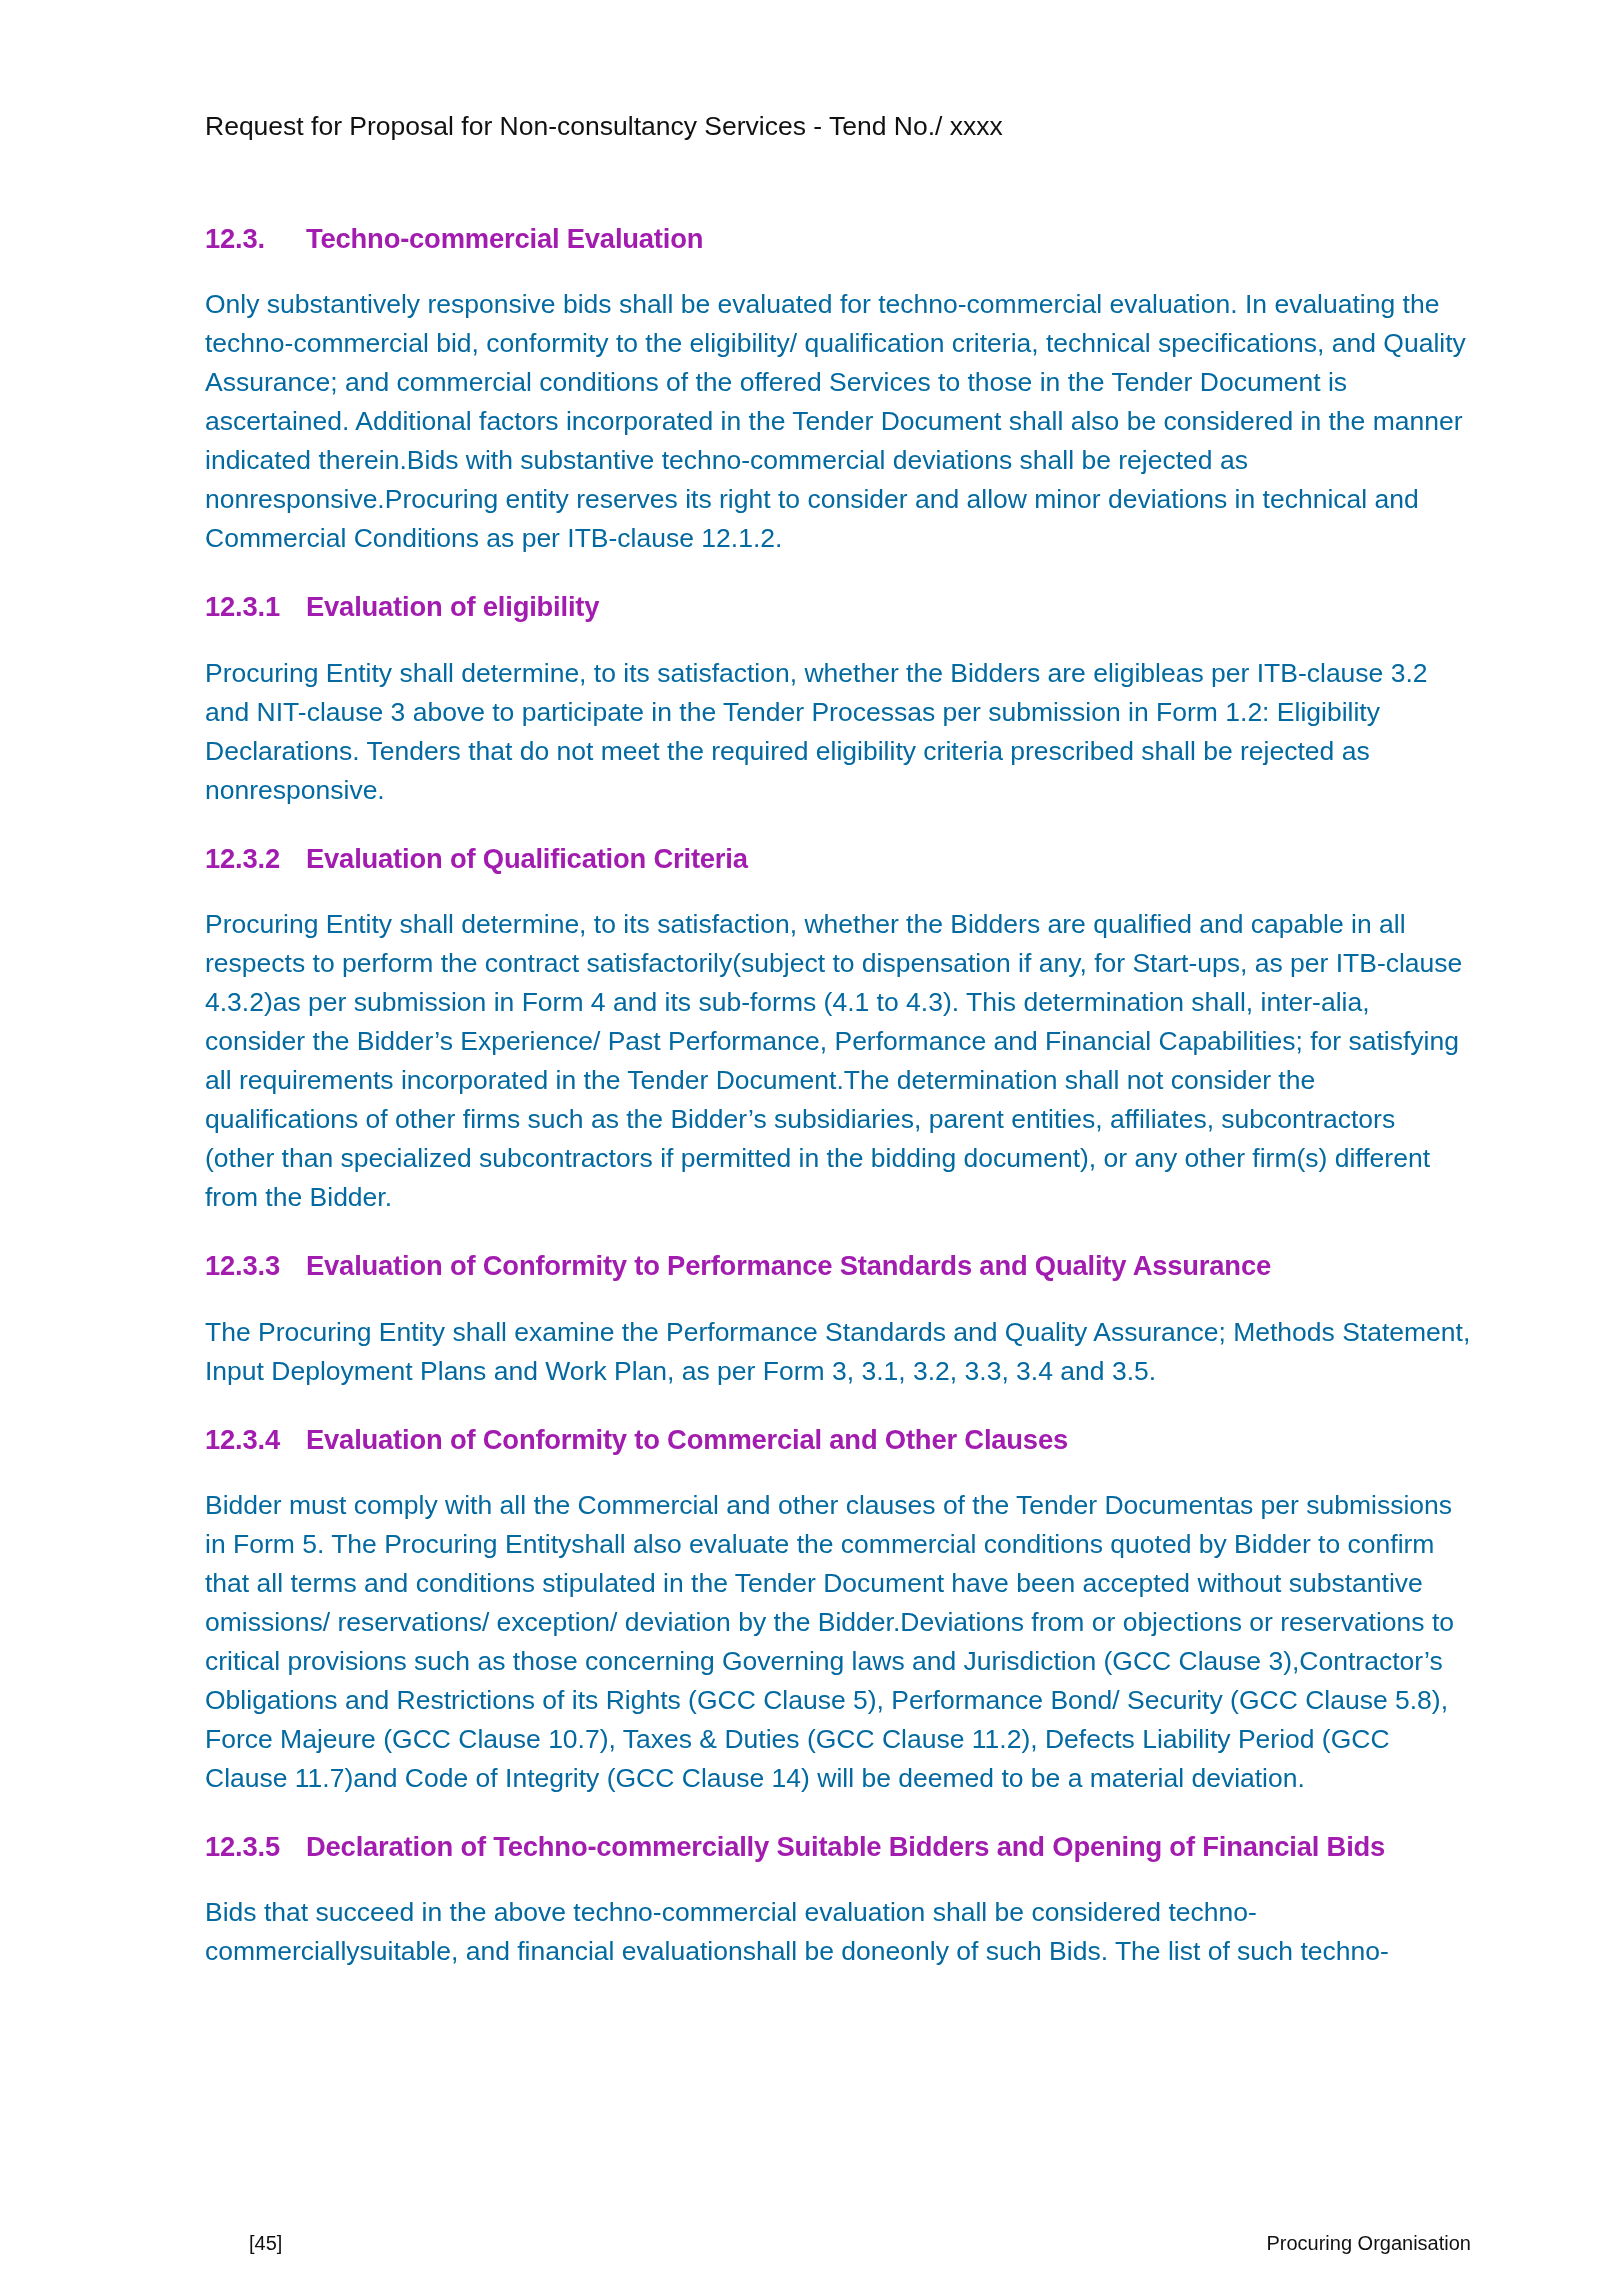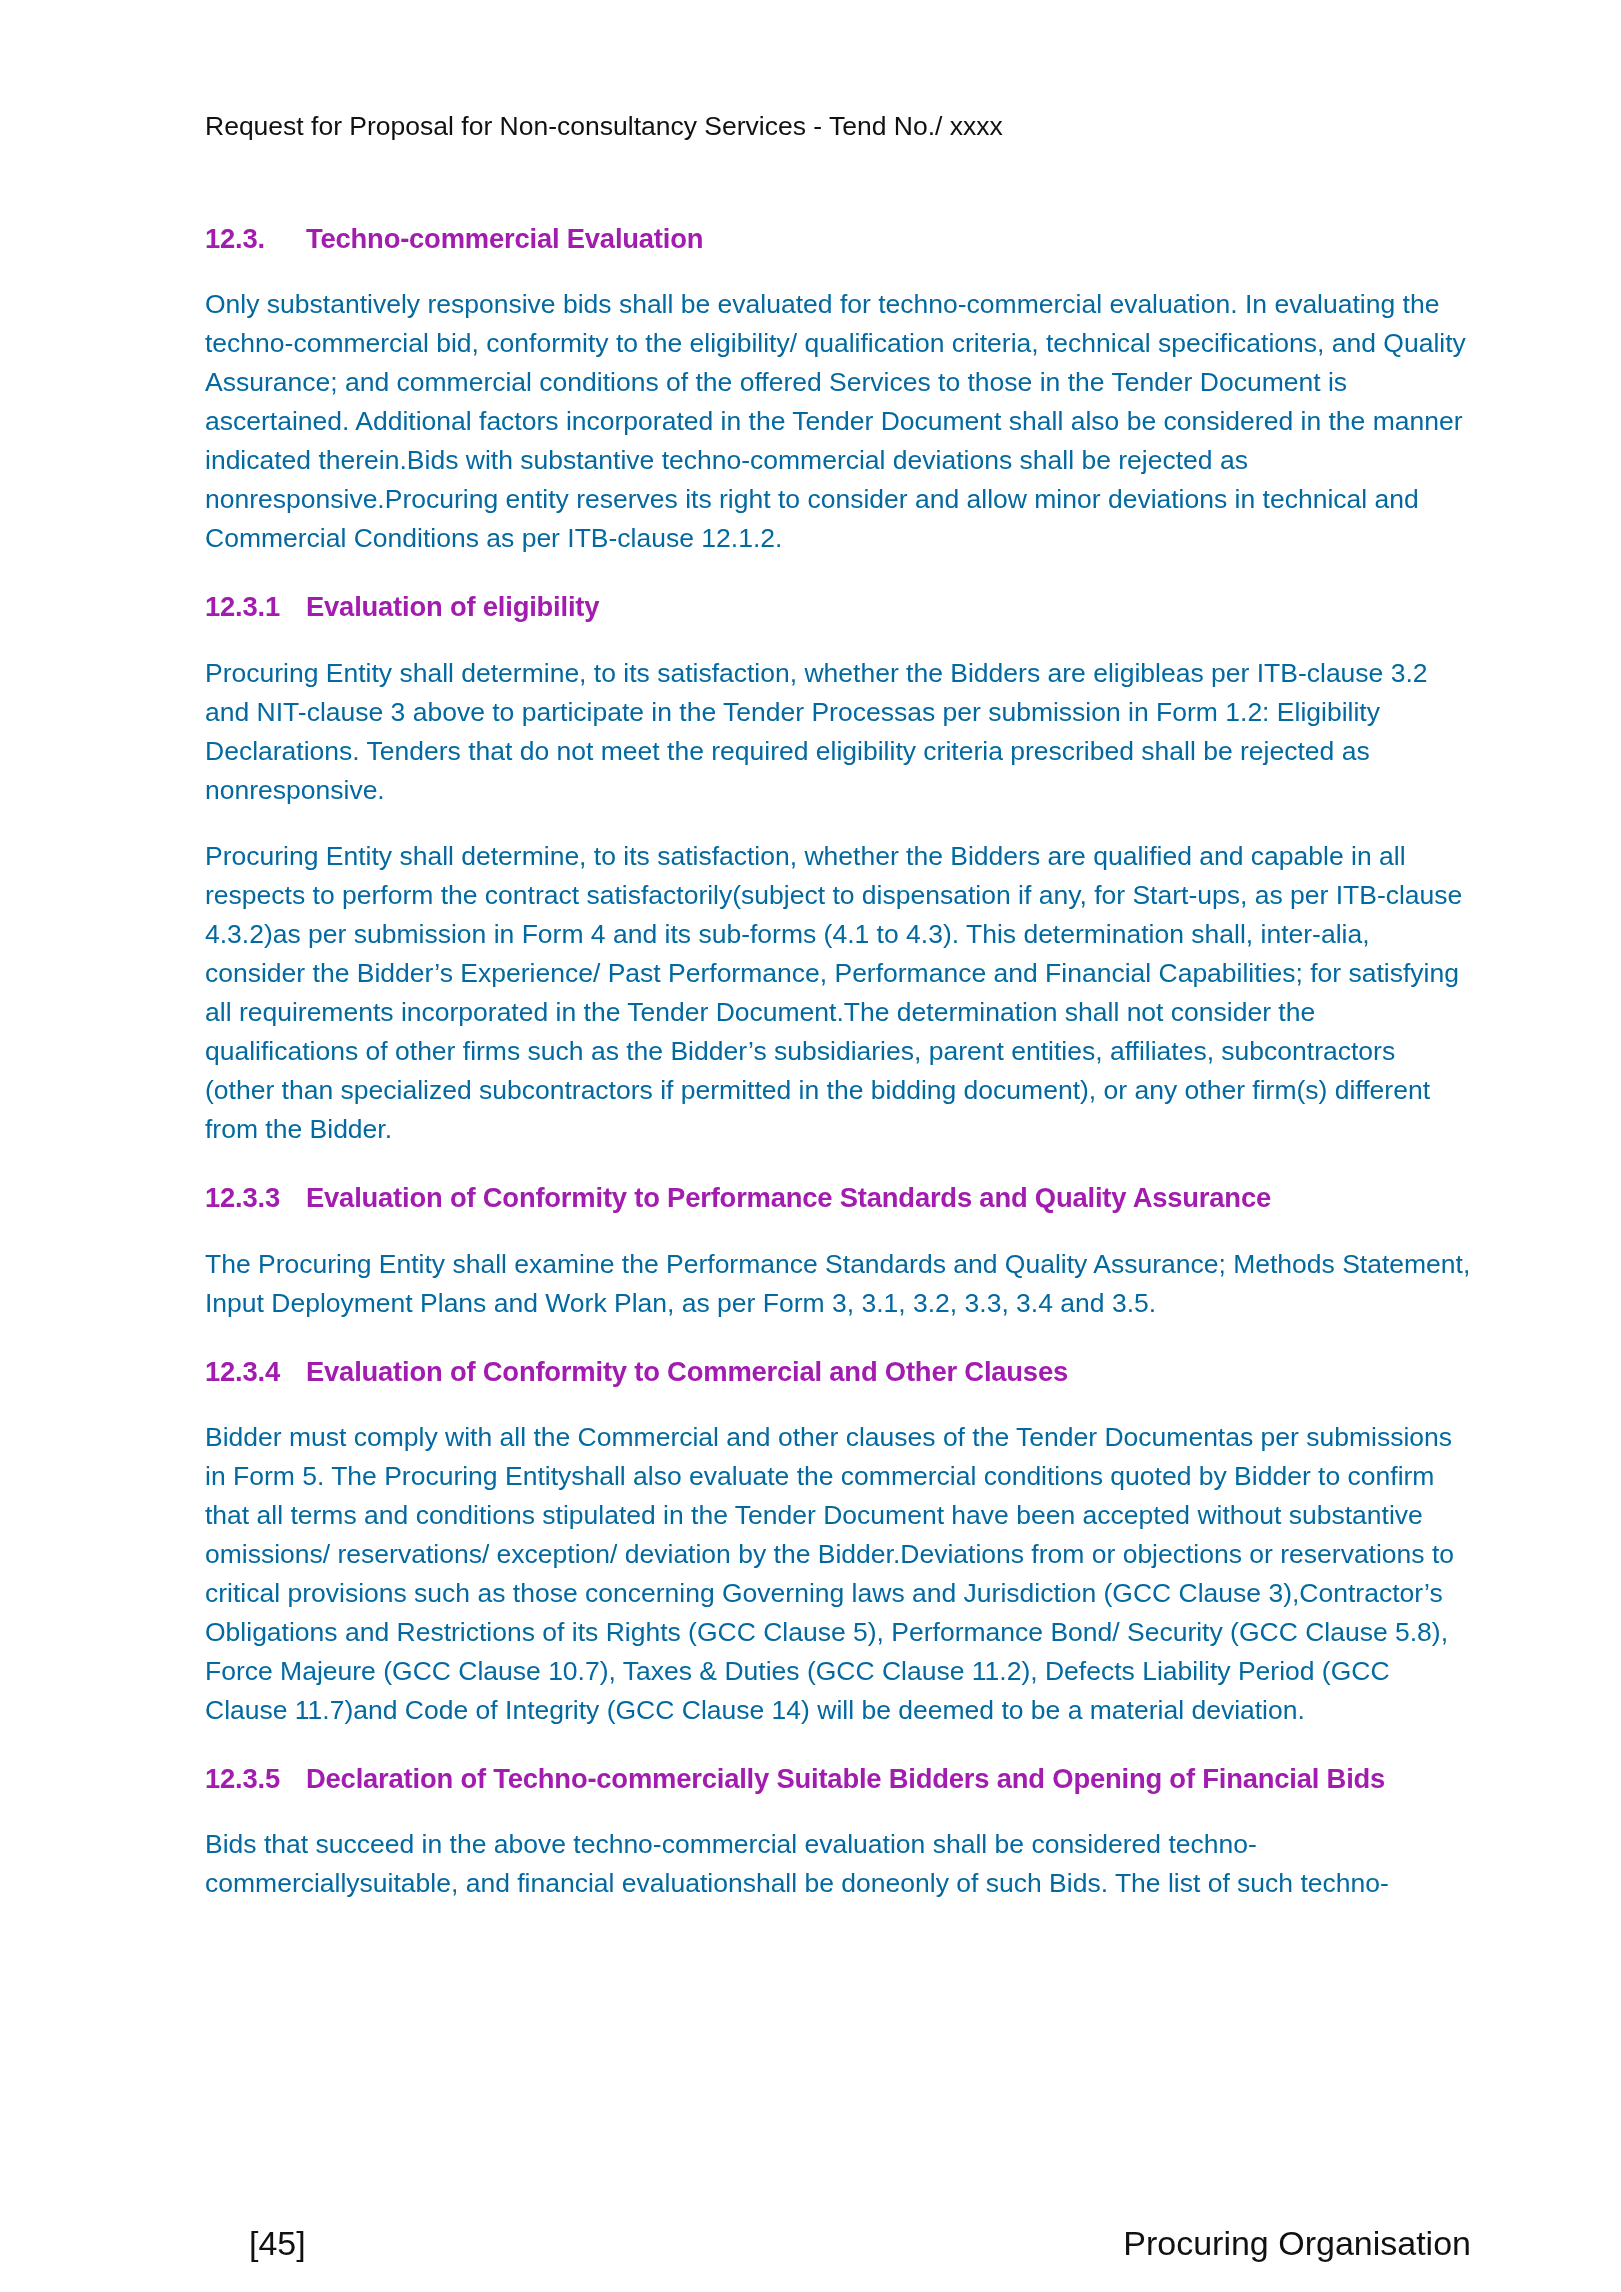--- a/index.html
+++ b/index.html
@@ -45,21 +45,21 @@
     color: #0369a1;
   }
   .page-footer {
     position: absolute;
     top: 2227px;
     left: 205px;
     right: 150px;
     display: flex;
     justify-content: space-between;
     align-items: baseline;
-    font-size: 34px;
+    font-size: 20px;
     line-height: 33px;
     color: #111111;
   }
   .page-footer .page-num {
     margin-left: 44px;
   }
 </style>
 </head>
 <body>
 
@@ -71,20 +71,23 @@
     <span class="num">12.3.</span><span>Techno-commercial Evaluation</span>
   </h1>
 
   <p>Only substantively responsive bids shall be evaluated for techno-commercial evaluation. In evaluating the techno-commercial bid, conformity to the eligibility/ qualification criteria, technical specifications, and Quality Assurance; and commercial conditions of the offered Services to those in the Tender Document is ascertained. Additional factors incorporated in the Tender Document shall also be considered in the manner indicated therein.Bids with substantive techno-commercial deviations shall be rejected as nonresponsive.Procuring entity reserves its right to consider and allow minor deviations in technical and Commercial Conditions as per ITB-clause 12.1.2.</p>
 
   <h2>
     <span class="num">12.3.1</span><span>Evaluation of eligibility</span>
   </h2>
   <p>Procuring Entity shall determine, to its satisfaction, whether the Bidders are eligibleas per ITB-clause 3.2 and NIT-clause 3 above to participate in the Tender Processas per submission in Form 1.2: Eligibility Declarations. Tenders that do not meet the required eligibility criteria prescribed shall be rejected as nonresponsive.</p>
 
+  <h2>
+    <span class="num">12.3.2</span><span>Evaluation of Qualification Criteria</span>
+  </h2>
   <p>Procuring Entity shall determine, to its satisfaction, whether the Bidders are qualified and capable in all respects to perform the contract satisfactorily(subject to dispensation if any, for Start-ups, as per ITB-clause 4.3.2)as per submission in Form 4 and its sub-forms (4.1 to 4.3). This determination shall, inter-alia, consider the Bidder’s Experience/ Past Performance, Performance and Financial Capabilities; for satisfying all requirements incorporated in the Tender Document.The determination shall not consider the qualifications of other firms such as the Bidder’s subsidiaries, parent entities, affiliates, subcontractors (other than specialized subcontractors if permitted in the bidding document), or any other firm(s) different from the Bidder.</p>
 
   <h2>
     <span class="num">12.3.3</span><span>Evaluation of Conformity to Performance Standards and Quality Assurance</span>
   </h2>
   <p>The Procuring Entity shall examine the Performance Standards and Quality Assurance; Methods Statement, Input Deployment Plans and Work Plan, as per Form 3, 3.1, 3.2, 3.3, 3.4 and 3.5.</p>
 
   <h2>
     <span class="num">12.3.4</span><span>Evaluation of Conformity to Commercial and Other Clauses</span>
   </h2>

